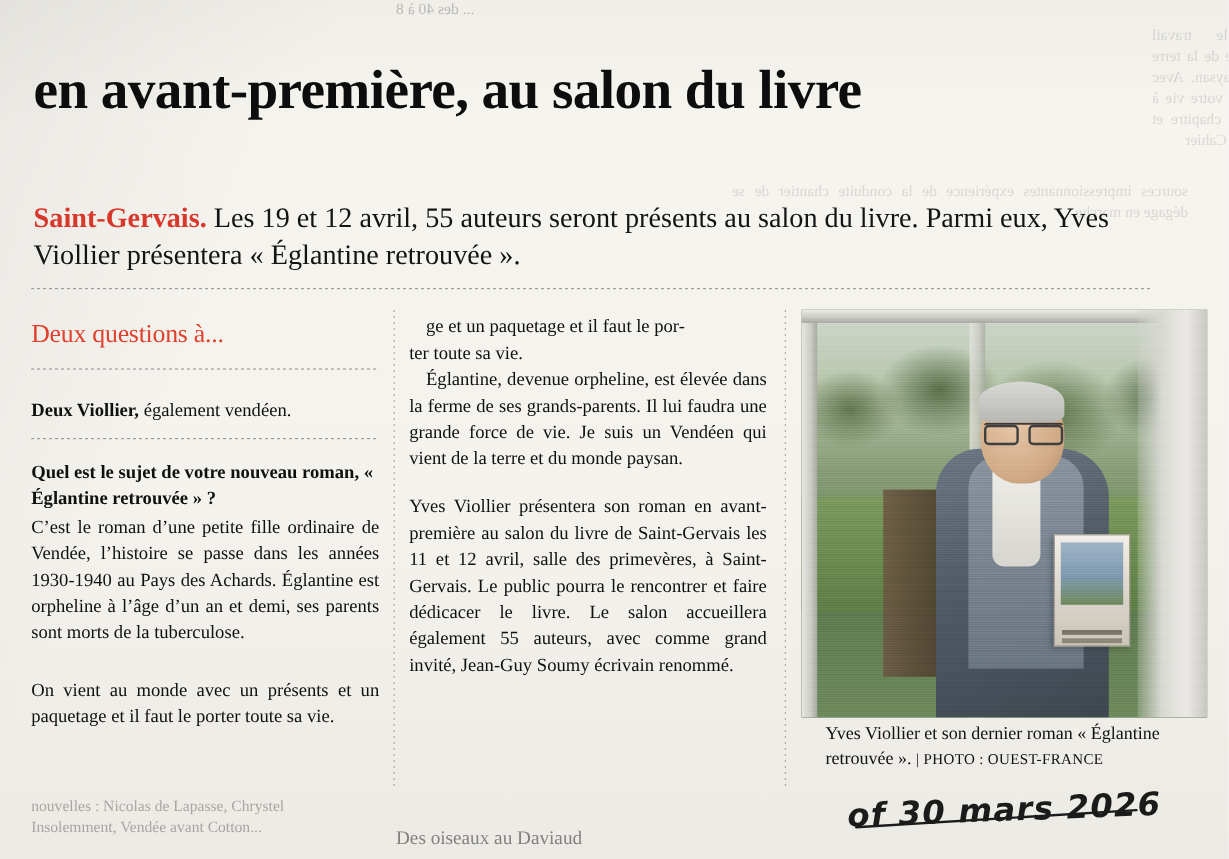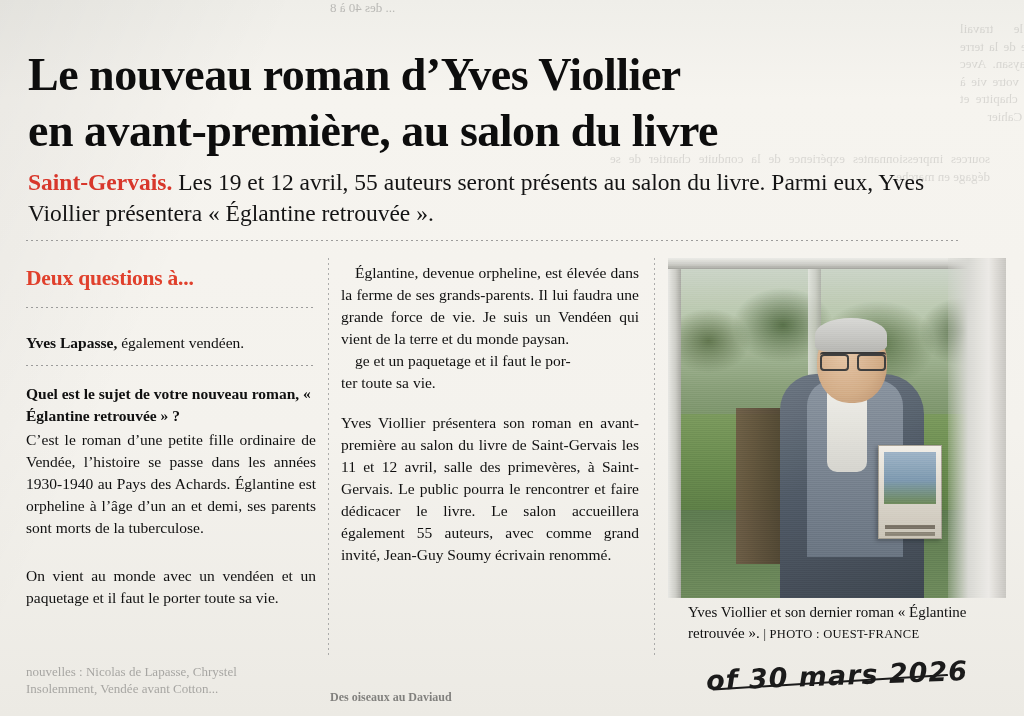--- a/index.html
+++ b/index.html
@@ -93,21 +93,21 @@
     font-size: 15.5px;
     line-height: 1.42;
     text-align: justify;
     color: #101010;
   }
   #col1 { left: 26px;  top: 266px; width: 290px; }
   #col2 { left: 341px; top: 262px; width: 298px; }
 
   .section-title {
     color: #e0402c;
-    font-weight: bold;
+    font-weight: normal;
     font-size: 21.5px;
     line-height: 1.15;
     margin: 0 0 9px 0;
     letter-spacing: -0.2px;
   }
   .byline {
     font-size: 15.5px;
     margin: 14px 0 16px 0;
     line-height: 1.4;
   }
@@ -284,21 +284,21 @@
     width: 236px;
     height: 2px;
     background: #1b1b1b;
     transform: rotate(-1.3deg);
     border-radius: 2px;
   }
 
   
   #bottom-ghost1 {
     position: absolute; left: 330px; top: 690px;
-    font-weight: bold; font-size: 12px; color: rgba(40,40,40,0.55);
+    font-weight: normal; font-size: 16px; color: rgba(40,40,40,0.55);
   }
   #bottom-ghost2 {
     position: absolute; left: 26px; top: 664px;
     font-size: 13px; color: rgba(70,70,70,0.42); line-height: 1.3; width: 290px;
   }
   #top-ghost {
     position: absolute; left: 330px; top: 0px;
     font-size: 13px; color: rgba(70,70,70,0.32);
   }
 </style>
@@ -320,52 +320,51 @@
 sur ce chapitre et
 autre homme du Cahier</div>
   <div class="ghost-block" style="left:610px; top:150px; width:380px; font-size:13px;">sources impressionnantes
 expérience de la conduite
 chantier de
 se dégage
 en marche</div>
   <div class="ghost" id="top-ghost">... des 40 à 8</div>
 
   <h1 id="headline">
-    <span>Le nouveau roman d’Yves Viollier</span>
     <span class="l2">en avant-première, au salon du livre</span>
   </h1>
 
   <p id="standfirst">
     <span class="loc">Saint-Gervais.</span><span> Les 19 et 12 avril, 55 auteurs seront présents au salon du livre. Parmi eux, Yves Viollier présentera « Églantine retrouvée ».</span>
   </p>
 
   <div class="hrule" style="left:26px; top:240px; width:934px;"></div>
   <div class="vrule" style="left:328px; top:258px; height:400px;"></div>
   <div class="vrule" style="left:654px; top:258px; height:400px;"></div>
   <div class="hrule" style="left:26px; top:307px; width:290px;"></div>
   <div class="hrule" style="left:26px; top:365px; width:290px;"></div>
 
   <div class="col" id="col1">
     <div class="section-title">Deux questions à...</div>
     <div style="height:18px"></div>
     <p class="byline">
-      <b>Yves Lapasse,</b><span> également vendéen.</span>
+      <b>Deux Viollier,</b><span> également vendéen.</span>
     </p>
     <div style="height:14px"></div>
     <p class="q">Quel est le sujet de votre nouveau roman, « Églantine retrouvée » ?</p>
     <p class="p">C’est le roman d’une petite fille ordinaire de Vendée, l’histoire se passe dans les années 1930-1940 au Pays des Achards. Églantine est orpheline à l’âge d’un an et demi, ses parents sont morts de la tuberculose.</p>
     <div class="gap"></div>
     <div class="gap"></div>
-    <p class="p">On vient au monde avec un vendéen et un paquetage et il faut le porter toute sa vie.</p>
+    <p class="p">On vient au monde avec un présents et un paquetage et il faut le porter toute sa vie.</p>
   </div>
 
   <div class="col" id="col2">
     <p class="p" style="visibility:hidden; height:0; margin:0;">On vient au monde avec un héritage et un paquetage et il faut le porter toute sa vie.</p>
+    <p class="p" style="margin:0;">ge et un paquetage et il faut le por-<br>ter toute sa vie.</p>
     <p class="p" style="text-indent:14px;">Églantine, devenue orpheline, est élevée dans la ferme de ses grands-parents. Il lui faudra une grande force de vie. Je suis un Vendéen qui vient de la terre et du monde paysan.</p>
-    <p class="p" style="margin:0;">ge et un paquetage et il faut le por-<br>ter toute sa vie.</p>
     <div style="height:18px"></div>
     <p class="p">Yves Viollier présentera son roman en avant-première au salon du livre de Saint-Gervais les 11 et 12 avril, salle des primevères, à Saint-Gervais. Le public pourra le rencontrer et faire dédicacer le livre. Le salon accueillera également 55 auteurs, avec comme grand invité, Jean-Guy Soumy écrivain renommé.</p>
   </div>
 
   <div id="photo-wrap">
     <div id="photo">
       <div class="ph-sky"></div>
       <div class="ph-trees"></div>
       <div class="ph-lawn"></div>
       <div class="ph-frame-v" style="left:0;"></div>

